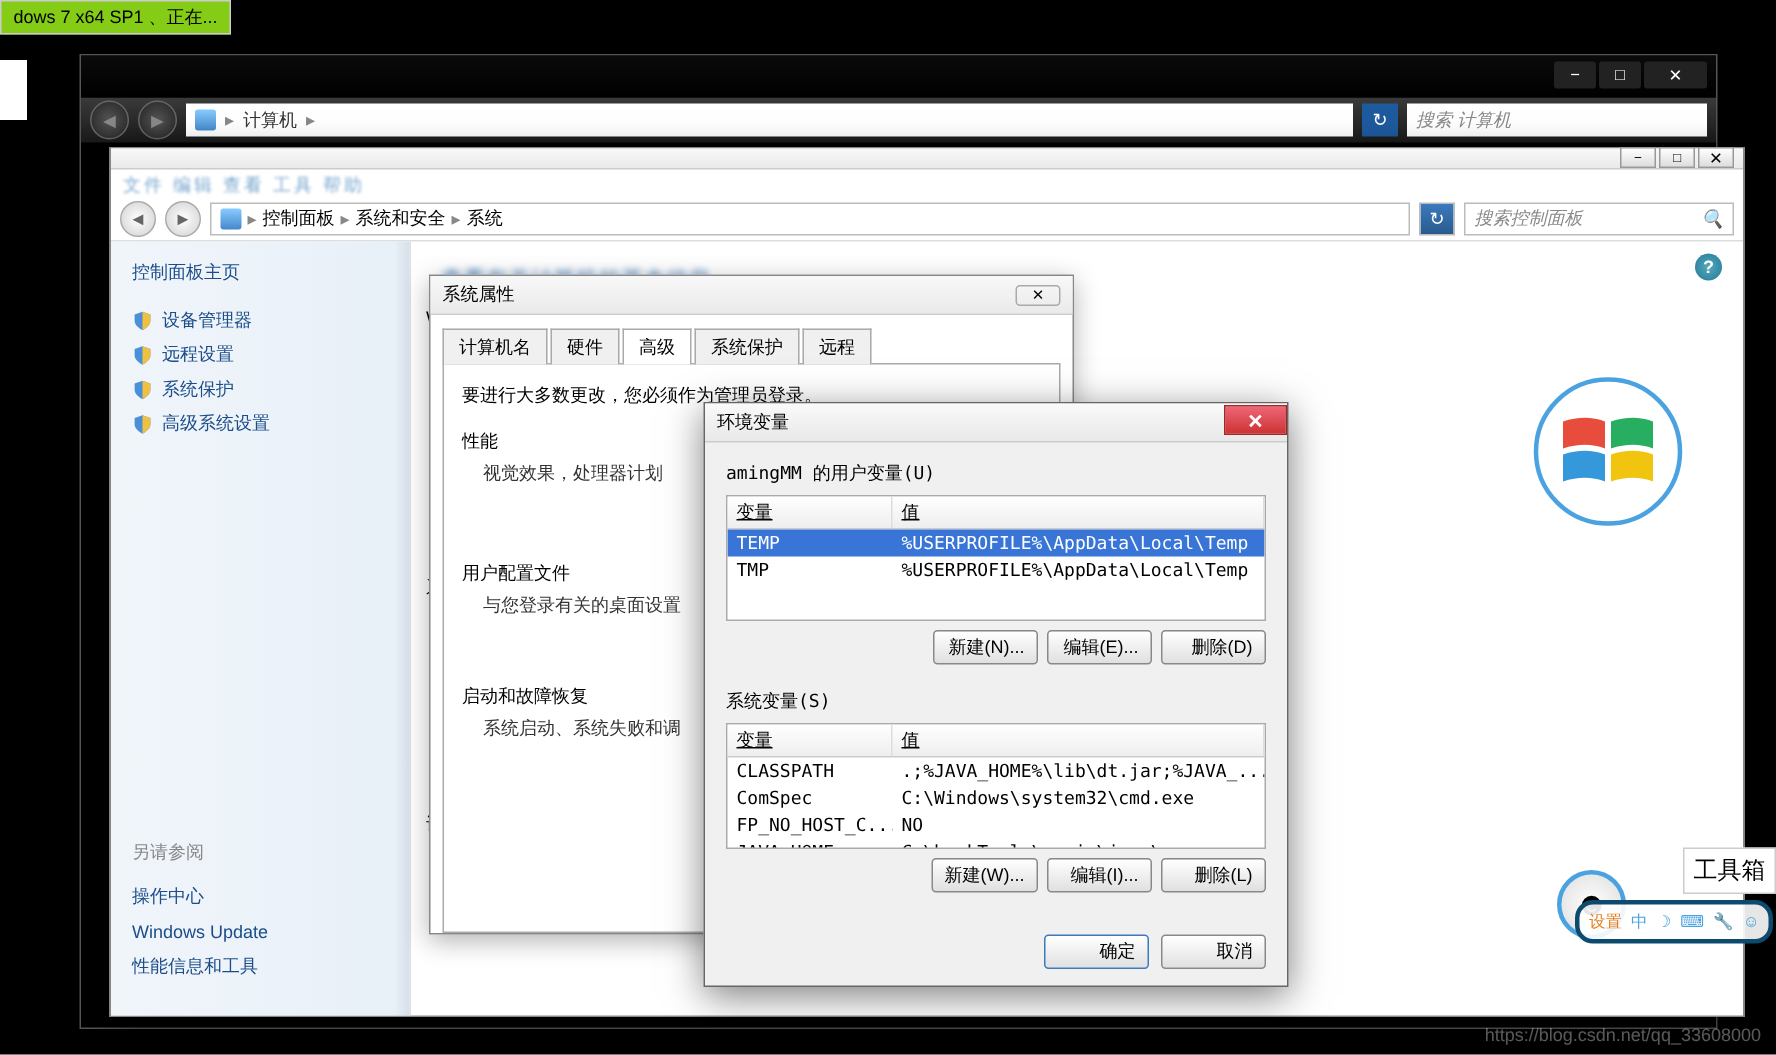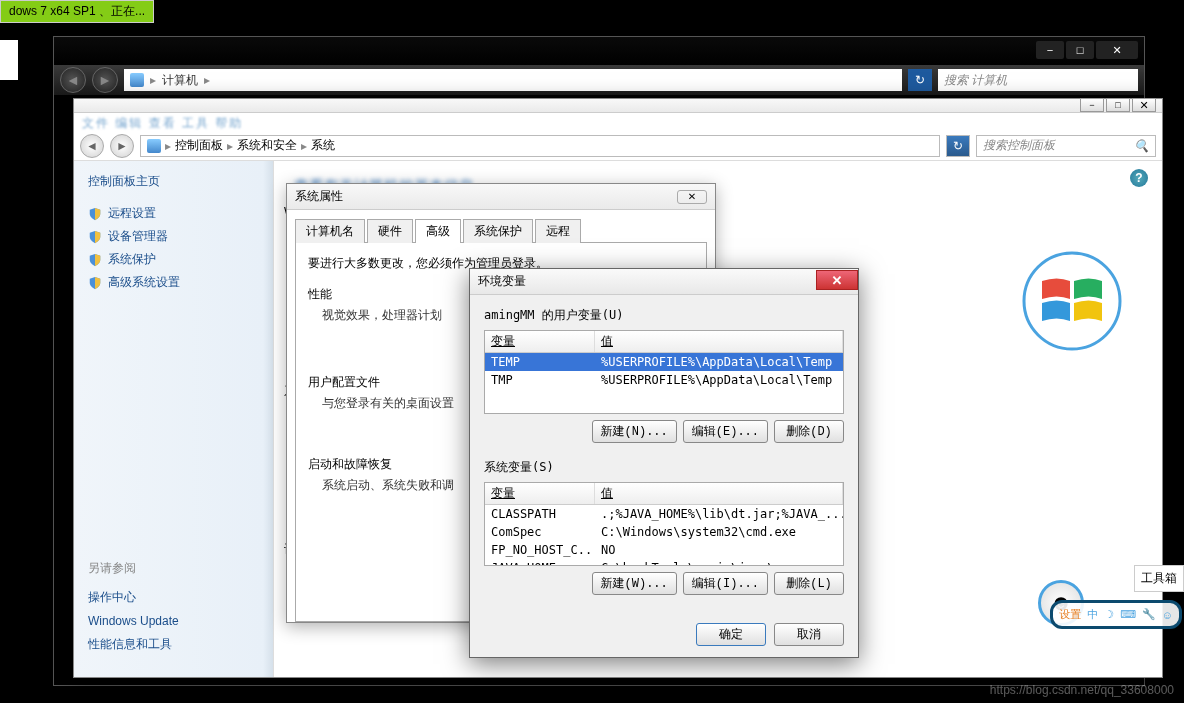--- a/index.html
+++ b/index.html
@@ -73,26 +73,26 @@
 .ev-thead { display: flex; background: linear-gradient(#fff,#eee); border-bottom: 1px solid #ccc; }
 .ev-th { padding: 2px 6px; border-right: 1px solid #ddd; text-decoration: underline; }
 .ev-th.c1 { width: 110px; }
 .ev-th.c2 { flex: 1; }
 .ev-row { display: flex; padding: 1px 0; }
 .ev-row.selected { background: #3875d7; color: #ffffff; }
 .ev-td { padding: 1px 6px; white-space: nowrap; overflow: hidden; }
 .ev-td.c1 { width: 110px; }
 .ev-td.c2 { flex: 1; }
 .ev-btns { display: flex; justify-content: flex-end; gap: 6px; margin-top: 6px; }
-.ev-btn { padding: 2px 8px; border: 1px solid #888; background: linear-gradient(#fff,#e0e0e0); font-size: 12px; font-family: Liberation Mono, monospace; min-width: 70px; text-align: center; border-radius: 3px; }
+.ev-btn { padding: 2px 8px; border: 1px solid #888; background: linear-gradient(#fff,#e0e0e0); font-size: 12px; font-family: Liberation Sans, sans-serif; min-width: 70px; text-align: right; border-radius: 3px; }
 .ev-footer { display: flex; justify-content: flex-end; gap: 8px; padding: 0 14px 12px; }
 
 .float-bubble { position: absolute; right: 100px; top: 580px; width: 46px; height: 46px; border-radius: 50%; border: 3px solid #4aa3e0; background: radial-gradient(#fff,#ddd); z-index: 30; display: flex; align-items: center; justify-content: center; font-size: 22px; }
 .float-tray { position: absolute; right: 2px; top: 600px; z-index: 30; display: flex; align-items: center; gap: 6px; background: rgba(255,255,255,0.9); padding: 4px 6px; border-radius: 12px; border: 3px solid #0c4a6e; font-size: 11px; color: #4aa3e0; }
-.tool-tab { position: absolute; right: 0; top: 565px; background: #fff; padding: 4px 6px; font-size: 12px; border: 1px solid #ccc; z-index: 25; }
+.tool-tab { position: absolute; right: 0; top: 565px; background: #fff; padding: 4px 6px; font-size: 16px; border: 1px solid #ccc; z-index: 25; }
 .watermark { position: absolute; right: 10px; bottom: 6px; color: rgba(255,255,255,0.35); font-size: 12px; z-index: 40; }
 
 .bottom-info-row { position: absolute; left: 230px; bottom: 24px; font-size: 12px; display: flex; gap: 60px; }
 </style>
 </head>
 <body>
 
 <div class="taskbar-tab">dows 7 x64 SP1 、正在...</div>
 <div class="outer-shadow"></div>
 
@@ -146,28 +146,28 @@
     </div>
   </div>
   <div class="cp-body">
     <div class="cp-sidebar">
       <div class="cp-sidehome">控制面板主页</div>
       <div class="cp-sidelink">
         <span class="shield-icon"><svg viewBox="0 0 16 16">
               <path d="M8 1 L14 3 V8 C14 12 8 15 8 15 S2 12 2 8 V3 Z" fill="#4a90d9"></path>
               <path d="M8 1 L14 3 V8 C14 12 8 15 8 15 V1 Z" fill="#f0c040"></path>
             </svg></span>
-        <span>远程设置</span>
+        <span>设备管理器</span>
       </div>
       <div class="cp-sidelink">
         <span class="shield-icon"><svg viewBox="0 0 16 16">
               <path d="M8 1 L14 3 V8 C14 12 8 15 8 15 S2 12 2 8 V3 Z" fill="#4a90d9"></path>
               <path d="M8 1 L14 3 V8 C14 12 8 15 8 15 V1 Z" fill="#f0c040"></path>
             </svg></span>
-        <span>设备管理器</span>
+        <span>远程设置</span>
       </div>
       <div class="cp-sidelink">
         <span class="shield-icon"><svg viewBox="0 0 16 16">
               <path d="M8 1 L14 3 V8 C14 12 8 15 8 15 S2 12 2 8 V3 Z" fill="#4a90d9"></path>
               <path d="M8 1 L14 3 V8 C14 12 8 15 8 15 V1 Z" fill="#f0c040"></path>
             </svg></span>
         <span>系统保护</span>
       </div>
       <div class="cp-sidelink">
         <span class="shield-icon"><svg viewBox="0 0 16 16">

